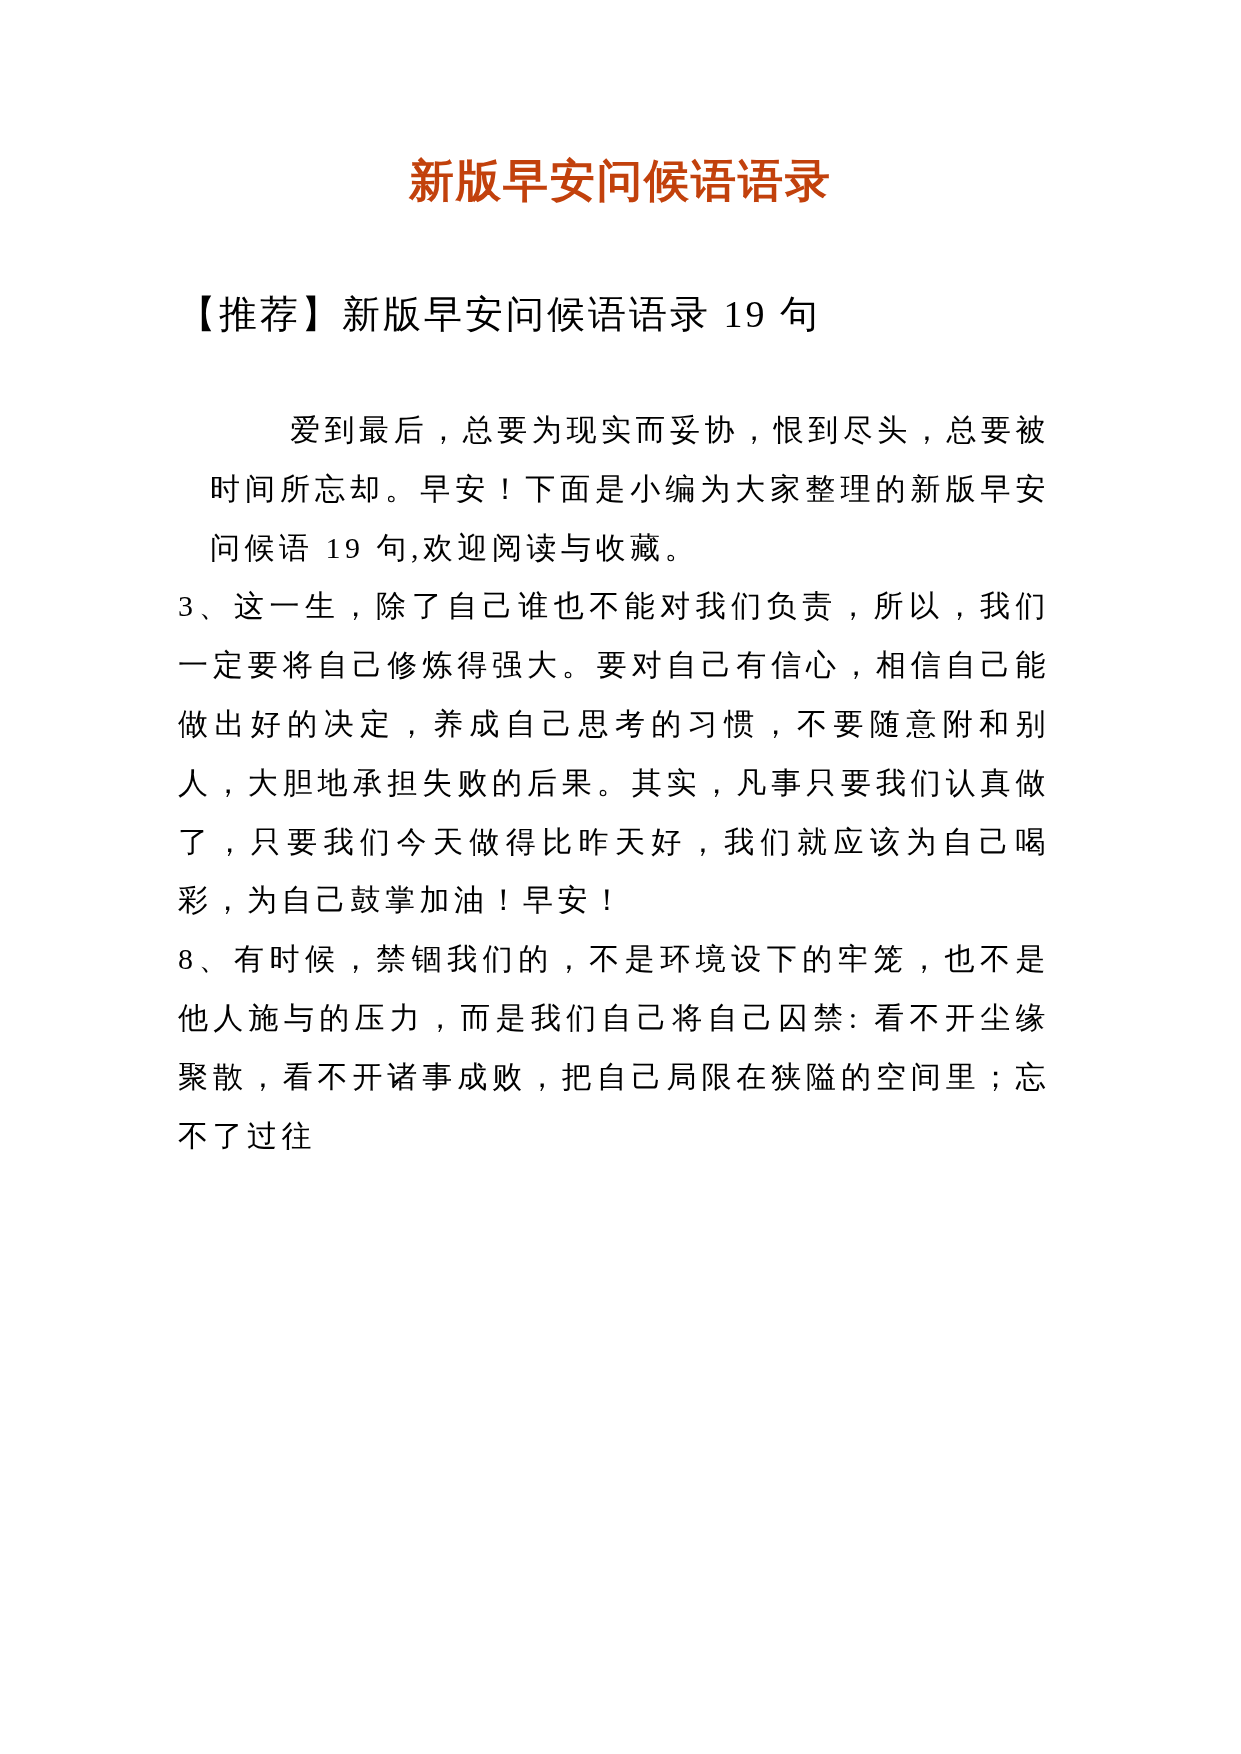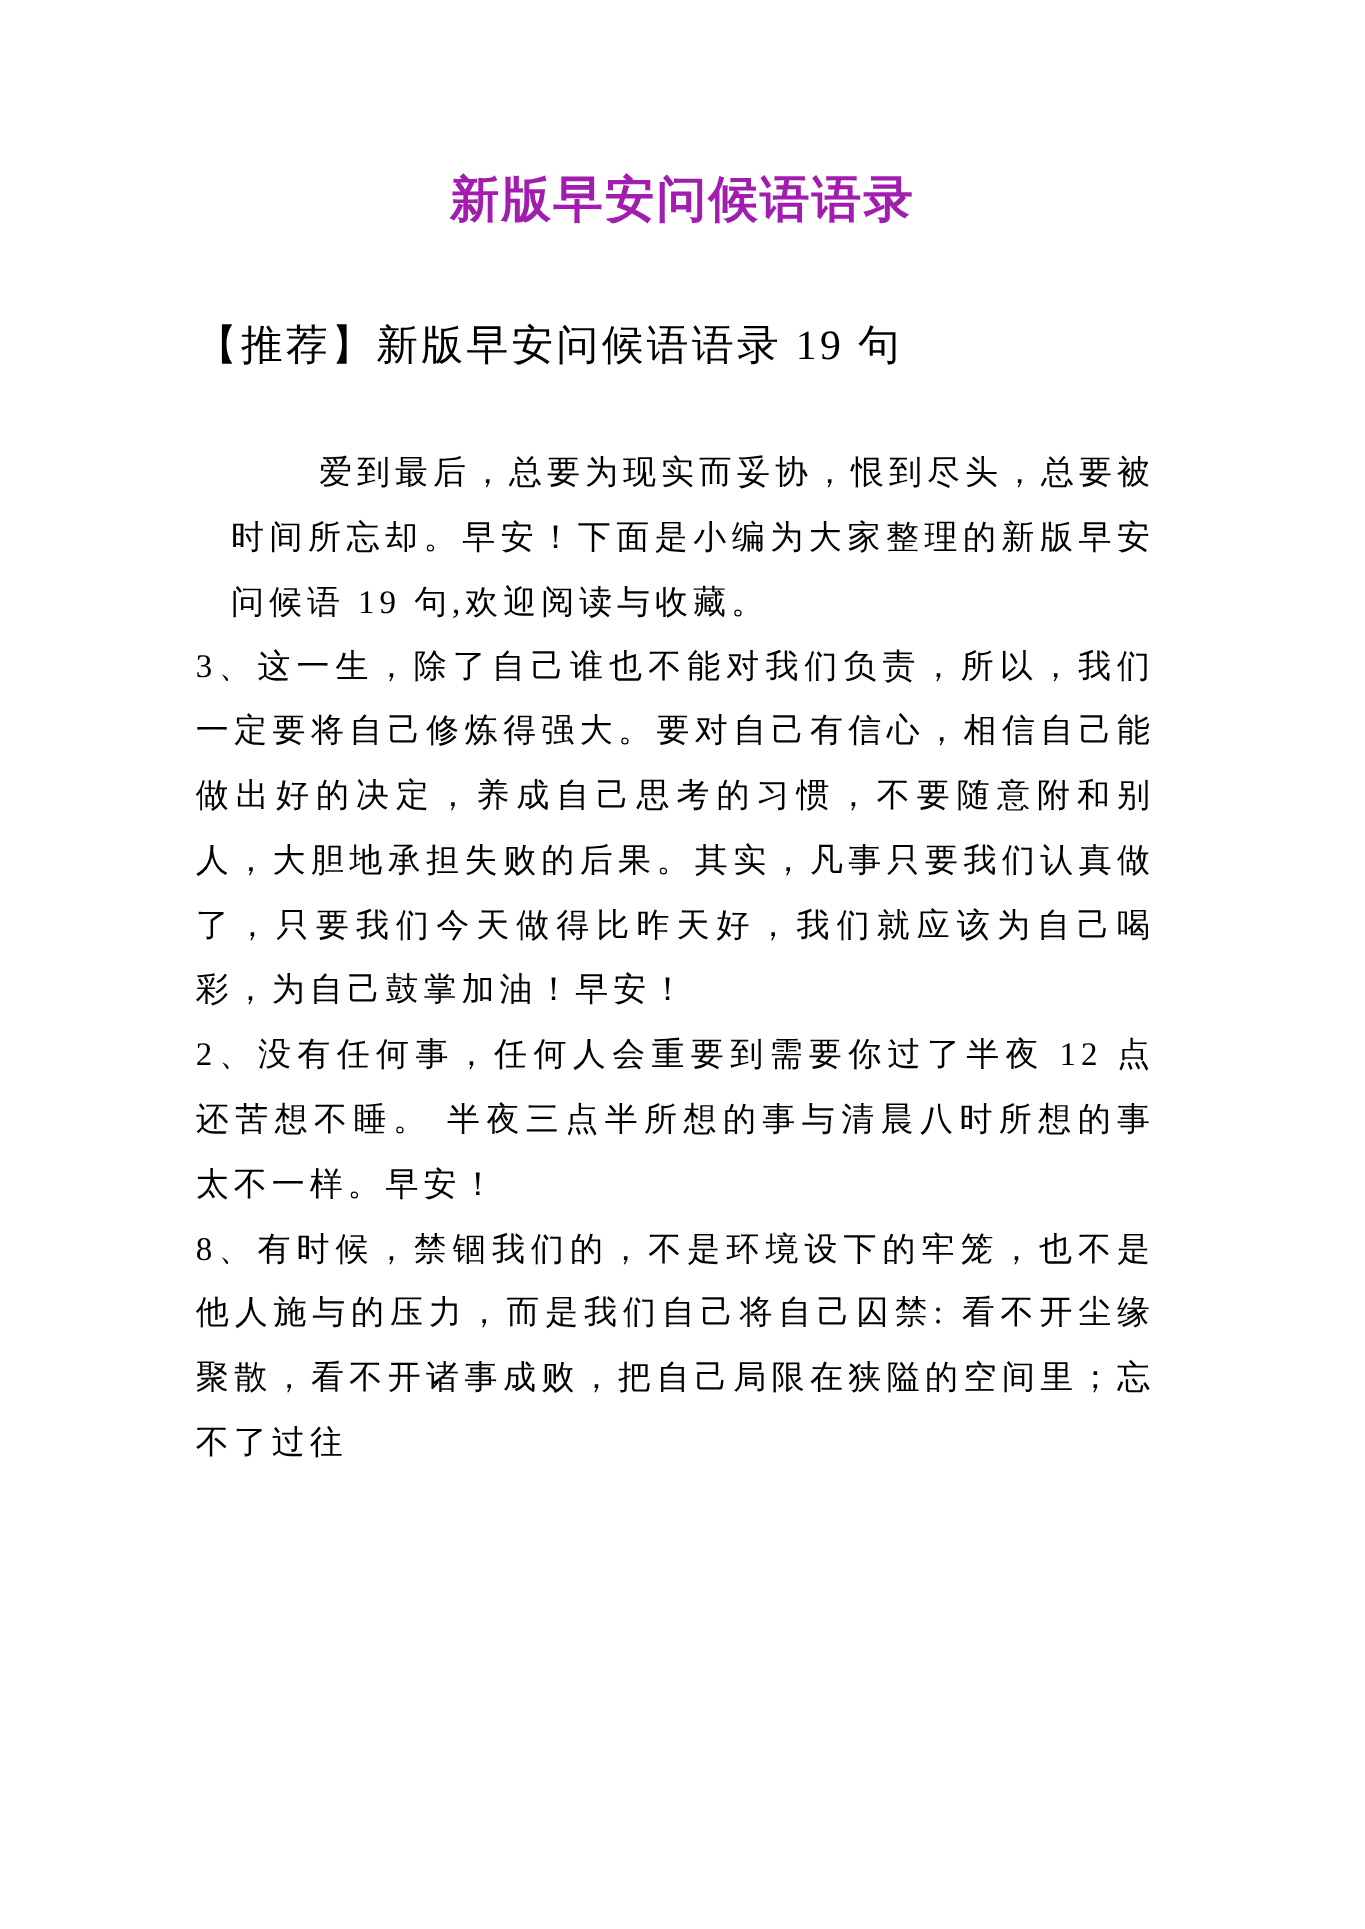--- a/index.html
+++ b/index.html
@@ -22,21 +22,21 @@
     box-sizing: border-box;
   }
   .doc-title {
     margin: 151px 0 0 0;
     padding: 0;
     font-size: 45px;
     line-height: 60px;
     font-weight: 700;
     text-align: center;
     letter-spacing: 2px;
-    color: #a21caf;
+    color: #c2410c;
   }
   .content {
     margin: 0 191px 0 178px; 
   }
   .subheading {
     margin: 74px 0 0 0;
     padding: 0;
     font-size: 38px;
     line-height: 59px;
     letter-spacing: 3px;
@@ -69,17 +69,16 @@
 
 <div class="page">
   <h1 class="doc-title">新版早安问候语语录</h1>
 
   <div class="content">
     <p class="subheading">【推荐】新版早安问候语语录 19 句</p>
 
     <div class="paragraphs">
         <p class="body-para indent">爱到最后，总要为现实而妥协，恨到尽头，总要被时间所忘却。早安！下面是小编为大家整理的新版早安问候语 19 句,欢迎阅读与收藏。</p>
         <p class="body-para">3、这一生，除了自己谁也不能对我们负责，所以，我们一定要将自己修炼得强大。要对自己有信心，相信自己能做出好的决定，养成自己思考的习惯，不要随意附和别人，大胆地承担失败的后果。其实，凡事只要我们认真做了，只要我们今天做得比昨天好，我们就应该为自己喝彩，为自己鼓掌加油！早安！</p>
-        <p class="body-para">2、没有任何事，任何人会重要到需要你过了半夜 12 点还苦想不睡。 半夜三点半所想的事与清晨八时所想的事太不一样。早安！</p>
         <p class="body-para">8、有时候，禁锢我们的，不是环境设下的牢笼，也不是他人施与的压力，而是我们自己将自己囚禁: 看不开尘缘聚散，看不开诸事成败，把自己局限在狭隘的空间里；忘不了过往</p>
       </div>
   </div>
 </div>
 
 </body></html>

